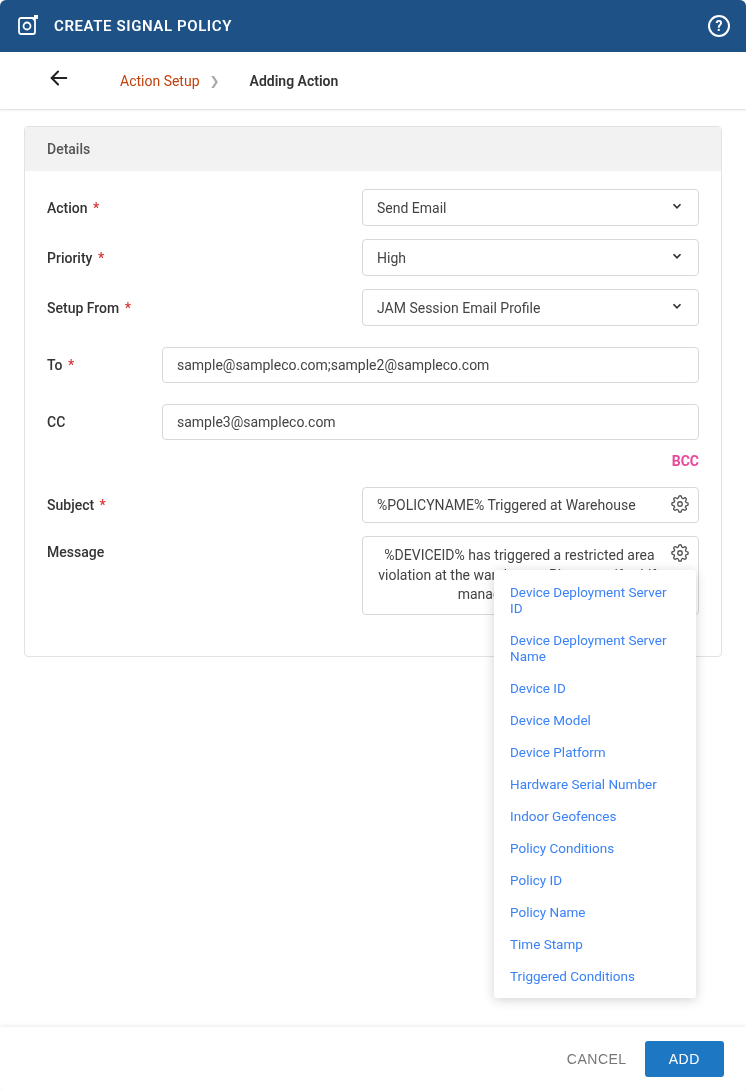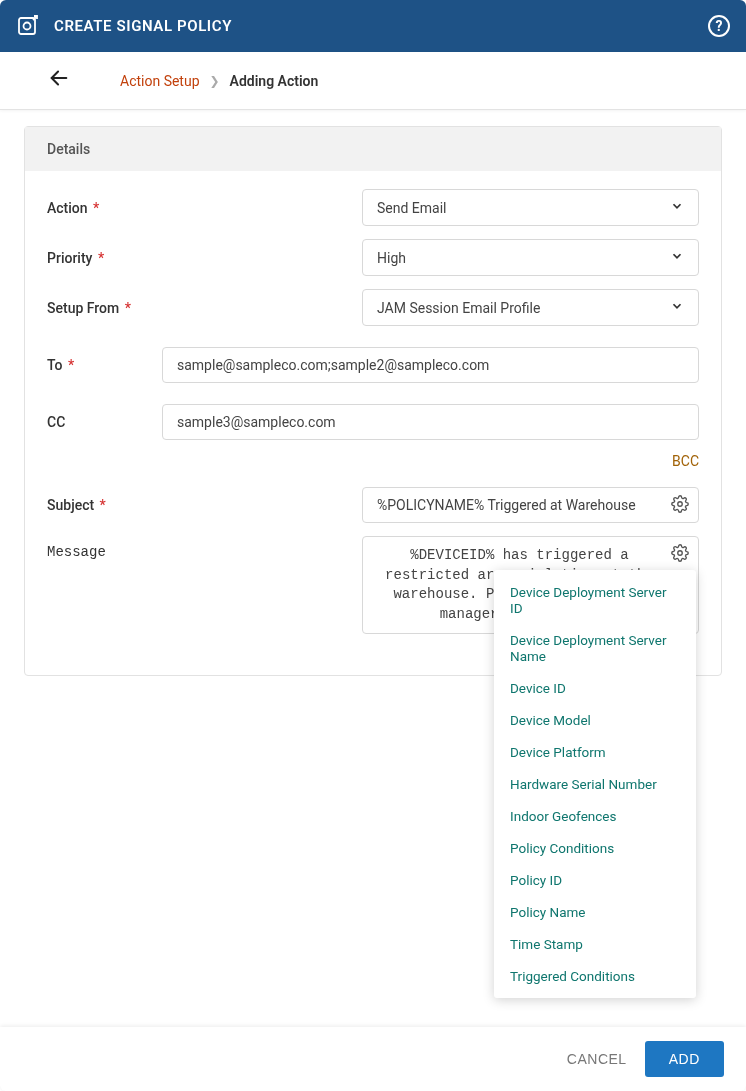--- a/index.html
+++ b/index.html
@@ -77,20 +77,21 @@
     .crumb-parent {
       color: #c2410c;
     }
     .crumb-chevron {
       color: #aaa;
       font-size: 12px;
     }
     .crumb-current {
       font-weight: 600;
       color: #333;
+      margin-left: 20px;
     }
     .content {
       padding: 16px 24px;
     }
     .card {
       border: 1px solid #e2e2e2;
       border-radius: 4px;
       overflow: visible;
       position: relative;
     }
@@ -160,40 +161,40 @@
       align-items: flex-start;
       padding-right: 36px;
       line-height: 1.4;
     }
     .bcc-link {
       text-align: right;
       margin-bottom: 18px;
       margin-top: 12px;
     }
     .bcc-link span {
-      color: #a16207;
-      font-size: 14px;
-      font-weight: 400;
+      color: #ec4899;
+      font-size: 14px;
+      font-weight: 700;
       cursor: pointer;
     }
     .dropdown-menu {
       position: absolute;
       right: 50px;
       top: 570px;
       width: 202px;
       background: #fff;
       border-radius: 3px;
       box-shadow: 0 2px 12px rgba(0,0,0,0.18);
       z-index: 10;
       padding: 6px 0;
     }
     .dropdown-item {
       padding: 8px 16px;
       font-size: 13.5px;
-      color: #0f766e;
+      color: #3b82f6;
       cursor: pointer;
     }
     .footer {
       position: absolute;
       bottom: 0;
       left: 0;
       right: 0;
       height: 64px;
       display: flex;
       align-items: center;
@@ -220,21 +221,20 @@
       border: none;
       padding: 10px 24px;
       font-size: 14px;
       letter-spacing: 0.6px;
       font-weight: 500;
       border-radius: 3px;
       cursor: pointer;
     }
     .form-row-aligntop {
       align-items: flex-start;
-      font-family: Liberation Mono, monospace;
     }
     .form-row-aligntop .label-cell {
       padding-top: 8px;
     }
   </style>
 </head>
 <body>
 
 <div class="header">
   <div class="header-left">

